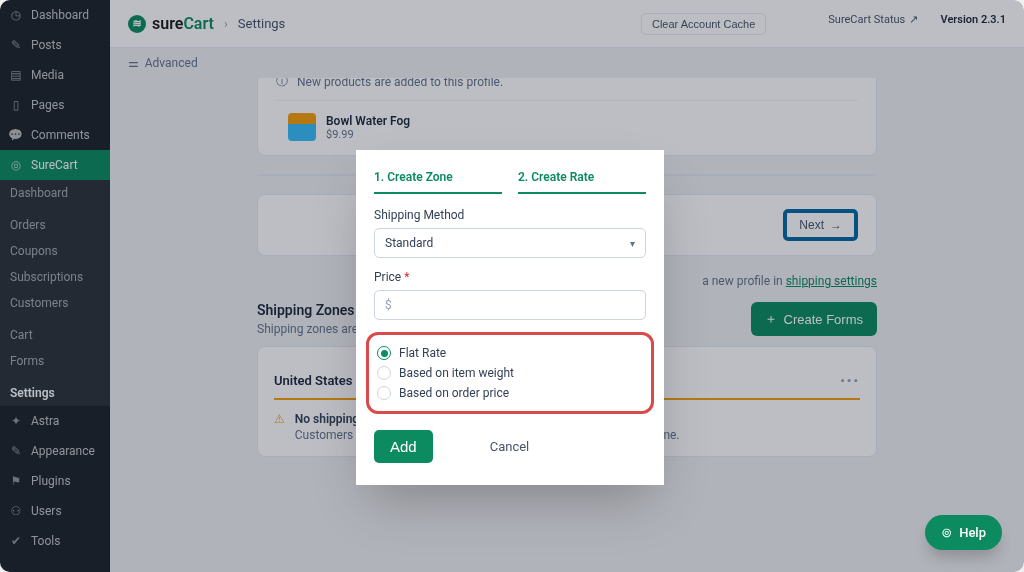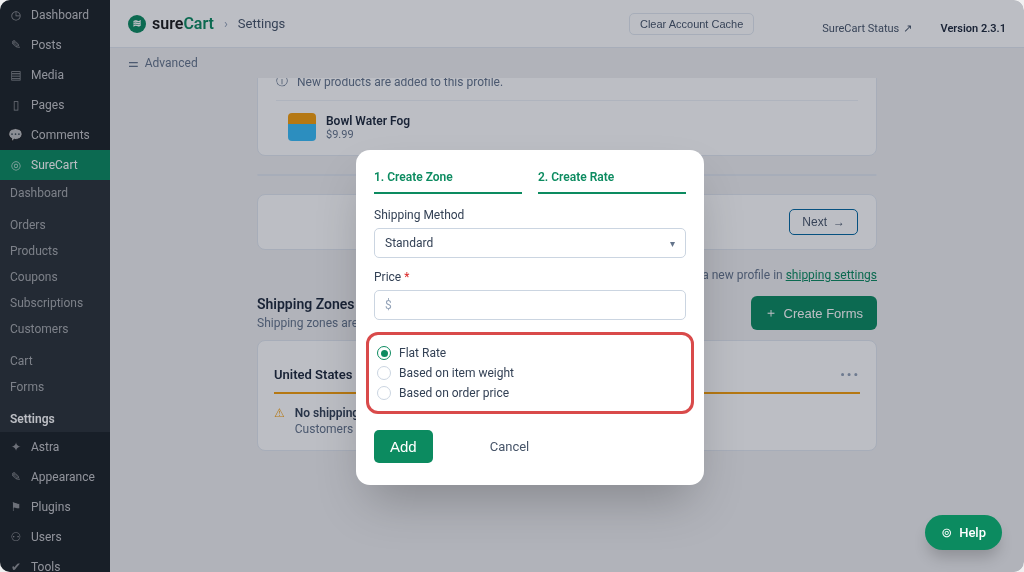--- a/index.html
+++ b/index.html
@@ -15,35 +15,35 @@
 .wp-submenu { background: #2c3338; }
 .wp-submenu .wp-menu-item { padding: 6px 8px 6px 10px; color: #a7aaad; }
 .wp-submenu .wp-menu-item.settings-active { color: #fff; font-weight: 600; }
 
 
 .topbar { position: absolute; left: 110px; top: 0; right: 0; height: 48px; background: #fff; border-bottom: 1px solid #e2e8f0; display: flex; align-items: center; padding: 0 18px; gap: 10px; }
 .logo { display: flex; align-items: center; gap: 6px; font-weight: 600; font-size: 16px; color: #1a1a1a; }
 .logo-icon { width: 18px; height: 18px; border-radius: 50%; background: #0C8B60; display: flex; align-items: center; justify-content: center; color: #fff; font-size: 11px; }
 .crumb-sep { color: #94a3b8; }
 .crumb-current { color: #475569; font-size: 13px; }
-.topbar-right { margin-left: auto; display: flex; align-items: flex-end; gap: 28px; }
+.topbar-right { margin-left: auto; display: flex; align-items: flex-start; gap: 22px; }
 .pill-btn { border: 1px solid #e2e8f0; background: #fff; border-radius: 5px; padding: 4px 10px; font-size: 11px; color: #475569; cursor: pointer; }
 .status-link { font-size: 11px; color: #475569; display: flex; align-items: center; gap: 4px; margin-left: 40px; }
 .version { font-size: 11px; color: #1e293b; font-weight: 600; }
 
 
 .secnav { position: absolute; left: 110px; top: 48px; right: 0; height: 30px; display: flex; align-items: center; padding: 0 18px; gap: 6px; font-size: 12px; color: #64748b; }
 
 
 .content { position: absolute; left: 110px; top: 78px; right: 0; bottom: 0; overflow: hidden; padding: 0 20px; }
 
 
 .panel { background: #fff; border: 1px solid #e2e8f0; border-radius: 8px; margin: 0 auto 18px auto; max-width: 620px; padding: 14px 18px; }
 .panel-header { display: flex; align-items: center; justify-content: space-between; }
-.next-btn { border: 1px solid #0369a1; background: #fff; border-radius: 5px; padding: 5px 12px; font-size: 12px; color: #475569; cursor: pointer; display: inline-flex; align-items: center; gap: 6px; }
+.next-btn { border: 4px solid #0369a1; background: #fff; border-radius: 5px; padding: 5px 12px; font-size: 12px; color: #475569; cursor: pointer; display: inline-flex; align-items: center; gap: 6px; }
 .create-zone-btn { background: #0C8B60; color: #fff; border: none; border-radius: 6px; padding: 8px 14px; font-size: 13px; cursor: pointer; display: inline-flex; align-items: center; gap: 6px; }
 .section-row { display: flex; align-items: flex-start; justify-content: space-between; max-width: 620px; margin: 0 auto 10px auto; }
 .sec-title { font-weight: 600; font-size: 14px; color: #1e293b; }
 .sec-desc { font-size: 12px; color: #64748b; margin-top: 4px; }
 .info-row { display: flex; align-items: center; gap: 9px; font-size: 12px; color: #64748b; border-bottom: 1px solid #eef2f7; padding-bottom: 10px; margin-bottom: 12px; }
 .product-row { display: flex; align-items: center; gap: 10px; margin-left: 12px; }
 .thumb { width: 28px; height: 28px; border-radius: 4px; background: linear-gradient(180deg,#f59e0b 40%,#38bdf8 40%); }
 .prod-name { font-size: 12px; font-weight: 600; color: #1e293b; }
 .prod-price { font-size: 11px; color: #64748b; }
 .link { color: #0C8B60; text-decoration: underline; }
@@ -52,21 +52,21 @@
 .zone-head { display: flex; justify-content: space-between; align-items: center; font-weight: 600; font-size: 13px; color: #1e293b; padding-bottom: 10px; border-bottom: 2px solid #f59e0b; margin-bottom: 12px; }
 .warn-box { display: flex; gap: 10px; font-size: 12px; }
 .warn-icon { color: #f59e0b; }
 .warn-title { font-weight: 600; color: #334155; }
 .warn-desc { color: #64748b; margin-top: 2px; }
 
 
 .overlay { position: absolute; inset: 0; background: rgba(15,23,42,0.28); border-radius: 10px; }
 
 
-.modal { position: absolute; left: 356px; top: 150px; width: 348px; background: #fff; border-radius: 14px; box-shadow: 0 25px 50px -12px rgba(0,0,0,0.25); padding: 20px 18px 22px 18px; }
+.modal { position: absolute; left: 356px; top: 150px; width: 308px; background: #fff; border-radius: 0; box-shadow: 0 25px 50px -12px rgba(0,0,0,0.25); padding: 20px 18px 22px 18px; }
 .tabs { display: flex; gap: 16px; margin-bottom: 14px; }
 .tab { font-size: 12px; font-weight: 600; padding-bottom: 8px; border-bottom: 2px solid #0C8B60; color: #0C8B60; cursor: pointer; flex: 1; }
 .form-label { font-size: 12px; color: #334155; margin-bottom: 6px; display: block; }
 .req { color: #dc2626; }
 .select, .text-input { width: 100%; border: 1px solid #cbd5e1; border-radius: 5px; padding: 7px 10px; font-size: 12px; color: #334155; background: #fff; display: flex; justify-content: space-between; align-items: center; margin-bottom: 12px; }
 .select .chev { color: #64748b; font-size: 10px; }
 .text-input { color: #94a3b8; }
 .radio-group { border: 3px solid #d94a4a; border-radius: 12px; padding: 8px 8px; position: relative; margin: 0 -8px; }
 .radio-row { display: flex; align-items: flex-start; gap: 8px; font-size: 12px; color: #334155; padding: 3px 0; cursor: pointer; }
 .radio-dot { width: 14px; height: 14px; border-radius: 50%; border: 1.5px solid #cbd5e1; display: flex; align-items: center; justify-content: center; }
@@ -110,23 +110,20 @@
     </div>
   <div class="wp-submenu">
     <div class="wp-menu-item">
         <span>Dashboard</span>
       </div>
     <div style="height:6px"></div>
     <div class="wp-menu-item">
         <span>Orders</span>
       </div>
     <div class="wp-menu-item">
-        <span>Products</span>
-      </div>
-    <div class="wp-menu-item">
         <span>Coupons</span>
       </div>
     <div class="wp-menu-item">
         <span>Subscriptions</span>
       </div>
     <div class="wp-menu-item">
         <span>Customers</span>
       </div>
     <div style="height:6px"></div>
     <div class="wp-menu-item">

